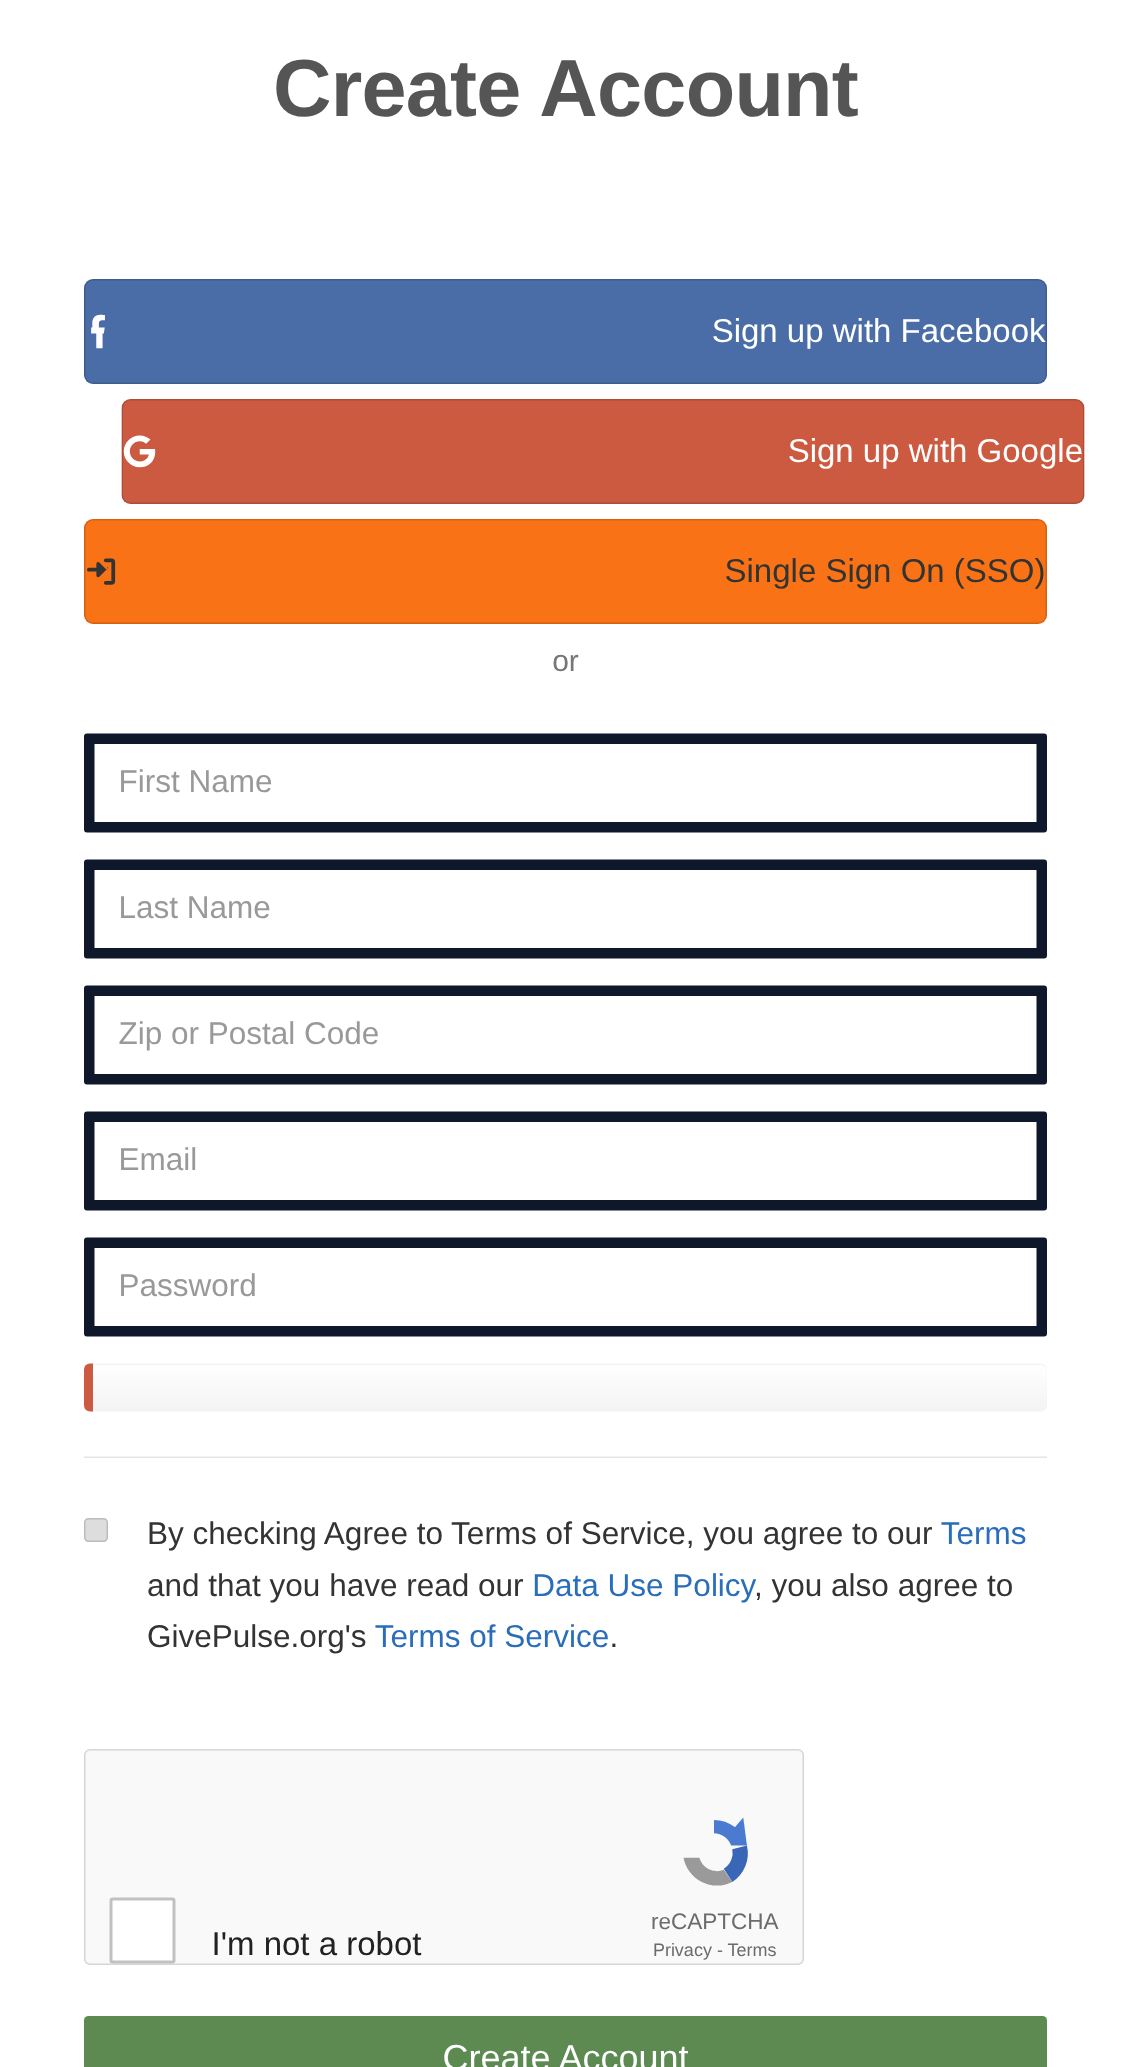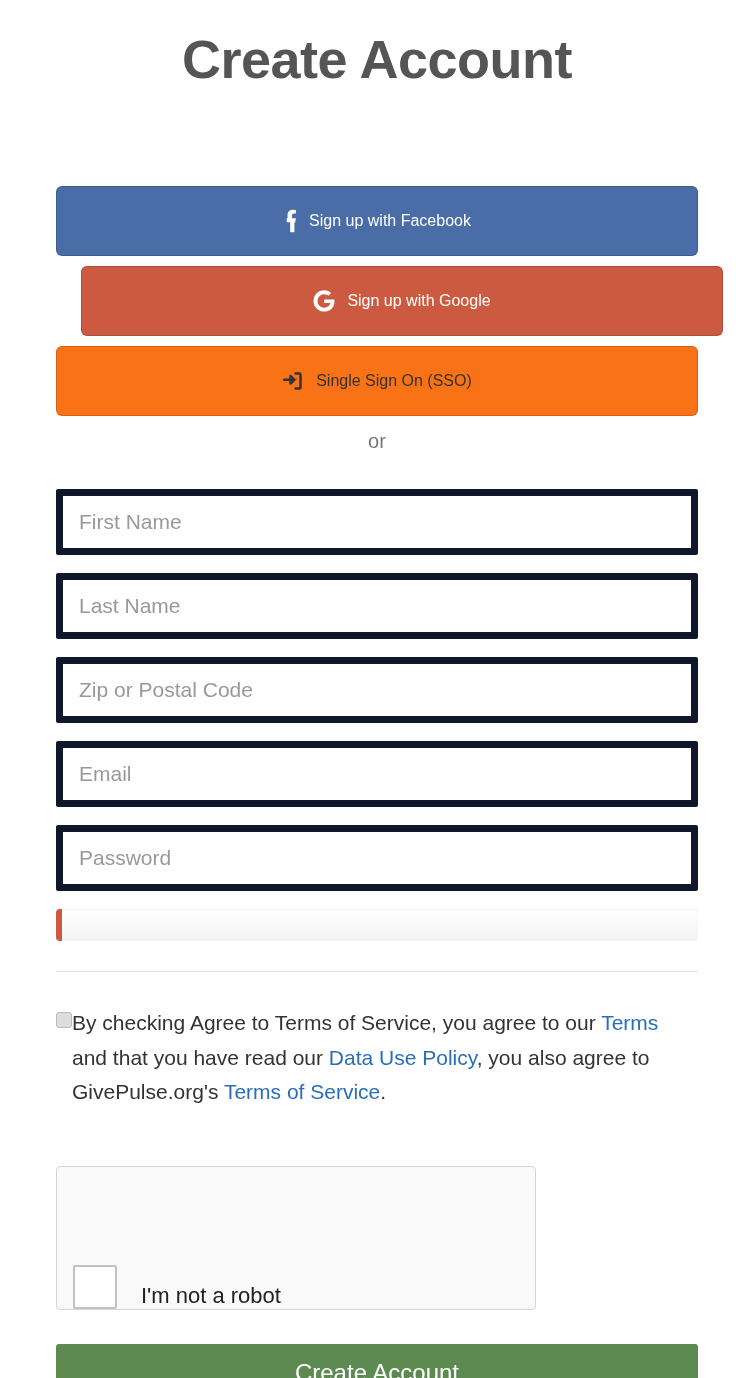--- a/index.html
+++ b/index.html
@@ -14,25 +14,25 @@
       text-align: center;
       font-size: 54px;
       font-weight: 600;
       color: #555;
       margin: 28px 0 96px;
       letter-spacing: -0.5px;
     }
     .social-btn {
       display: flex;
       align-items: center;
-      justify-content: center;
+      justify-content: space-between;
       width: 100%;
       height: 70px;
       border-radius: 6px;
-      font-size: 16px;
+      font-size: 22px;
       font-weight: 400;
       color: #fff;
       border: 1px solid rgba(0,0,0,0.15);
       cursor: pointer;
       margin-bottom: 10px;
       gap: 12px;
     }
     .btn-fb { background: #4a6da7; }
     .btn-gg { background: #cc5a41; margin-left: 25px; }
     .btn-sso { background: #f97316; color: #333; }
@@ -65,21 +65,21 @@
     }
     .pw-strength::before {
       content: "";
       position: absolute;
       left: 0; top: 0;
       width: 6px; height: 100%;
       background: #cc5a41;
       border-radius: 4px 0 0 4px;
     }
     hr { border: none; border-top: 1px solid #e5e5e5; margin-bottom: 34px; }
-    .terms-row { display: flex; align-items: flex-start; gap: 0; margin-bottom: 56px; }
+    .terms-row { display: flex; align-items: flex-start; gap: 26px; margin-bottom: 56px; }
     .terms-row .chk {
       width: 16px; height: 16px;
       margin-top: 6px;
       border-radius: 3px;
       border: 1px solid #bbb;
       background: #ddd;
       flex-shrink: 0;
       cursor: pointer;
     }
     .terms-text { font-size: 21px; color: #333; line-height: 1.65; }
@@ -169,16 +169,28 @@
   <div class="terms-row">
     <div class="chk"></div>
     <div class="terms-text">
       <span>By checking Agree to Terms of Service, you agree to our </span><a>Terms</a><span> and that you have read our </span><a>Data Use Policy</a><span>, you also agree to GivePulse.org's </span><a>Terms of Service</a><span>.</span>
     </div>
   </div>
 
   <div class="recaptcha">
     <div class="rc-box"></div>
     <div class="rc-label">I'm not a robot</div>
+    <div class="rc-right">
+      <svg class="rc-logo" viewBox="0 0 64 64">
+        <path d="M32 4 a28 28 0 0 1 27 21 l-13 0 a15 15 0 0 0 -14 -10 z" fill="#4a7bd0"></path>
+        <path d="M59 25 a28 28 0 0 1 -12 30 l-7 -11 a15 15 0 0 0 7 -16 z" fill="#3a66b7"></path>
+        <path d="M47 55 a28 28 0 0 1 -40 -20 l13 0 a15 15 0 0 0 20 10 z" fill="#9a9a9a"></path>
+        <polygon points="56,2 59,25 44,16" fill="#4a7bd0"></polygon>
+      </svg>
+      <div class="brand">reCAPTCHA</div>
+      <div class="links">
+        <a>Privacy</a><span> - </span><a>Terms</a>
+      </div>
+    </div>
   </div>
 
   <button class="submit-btn">Create Account</button>
 </div>
 
 </body></html>

